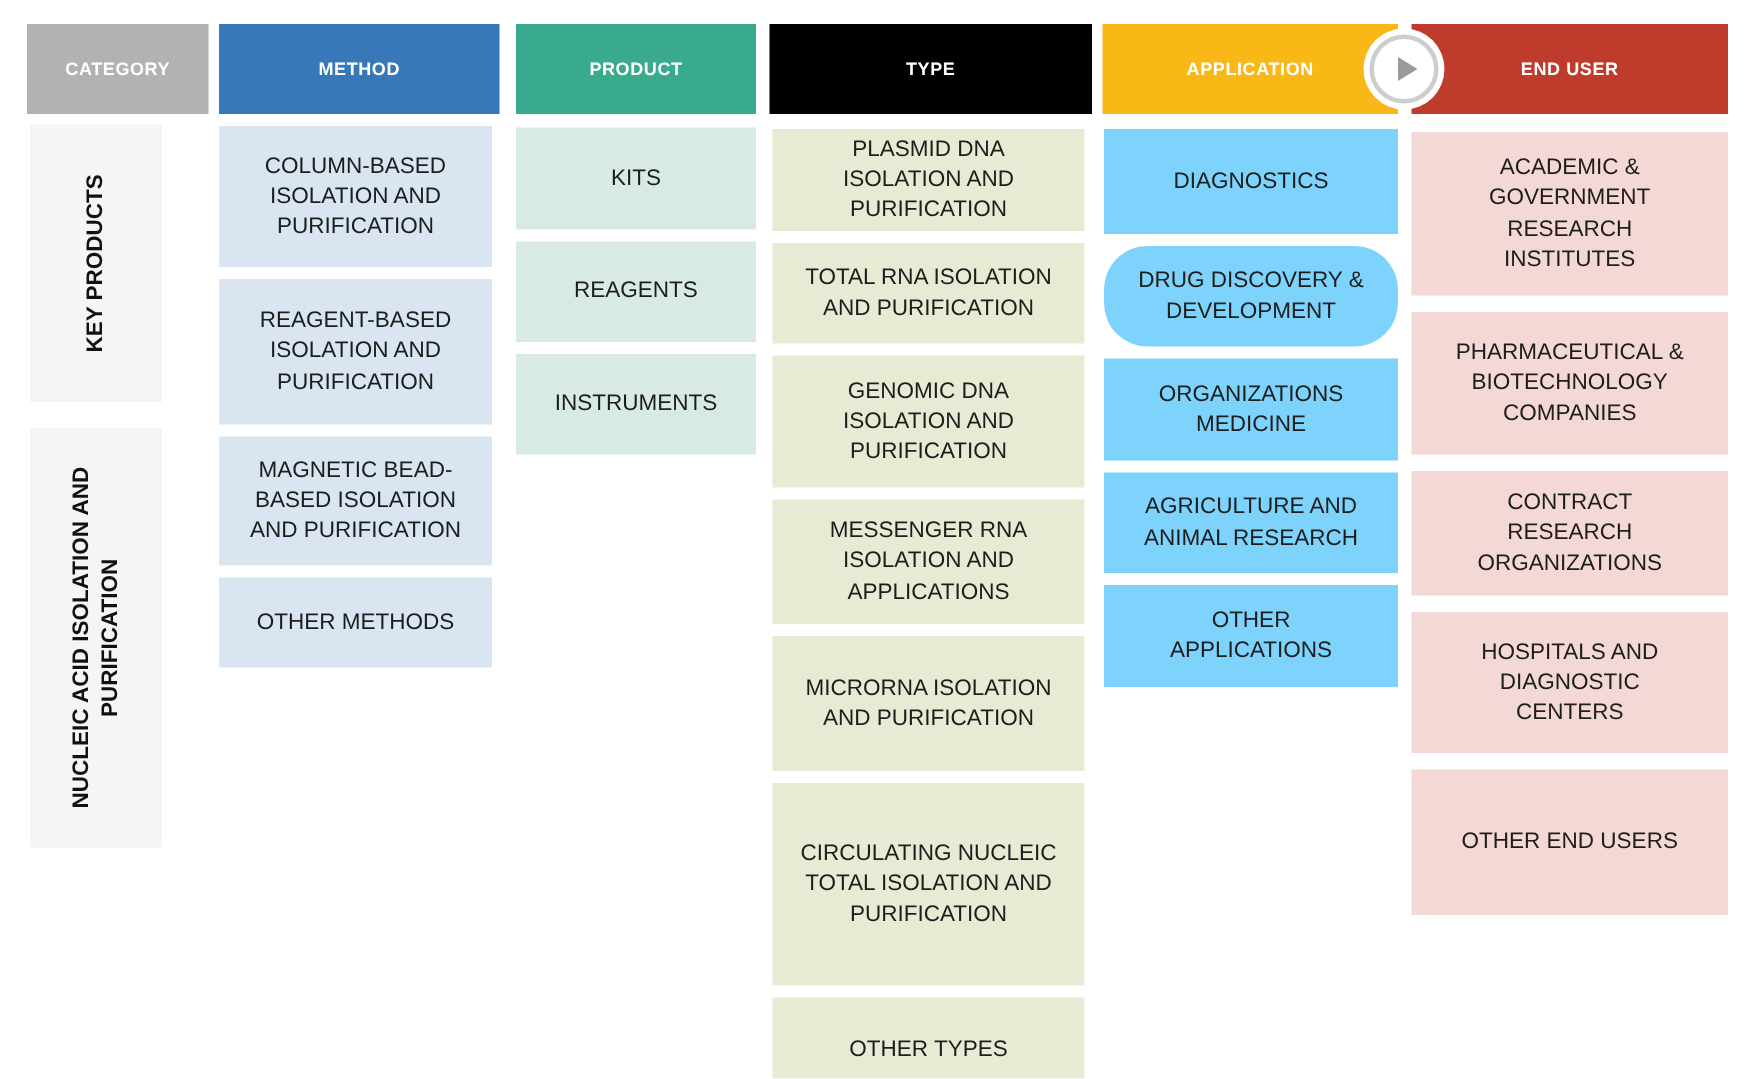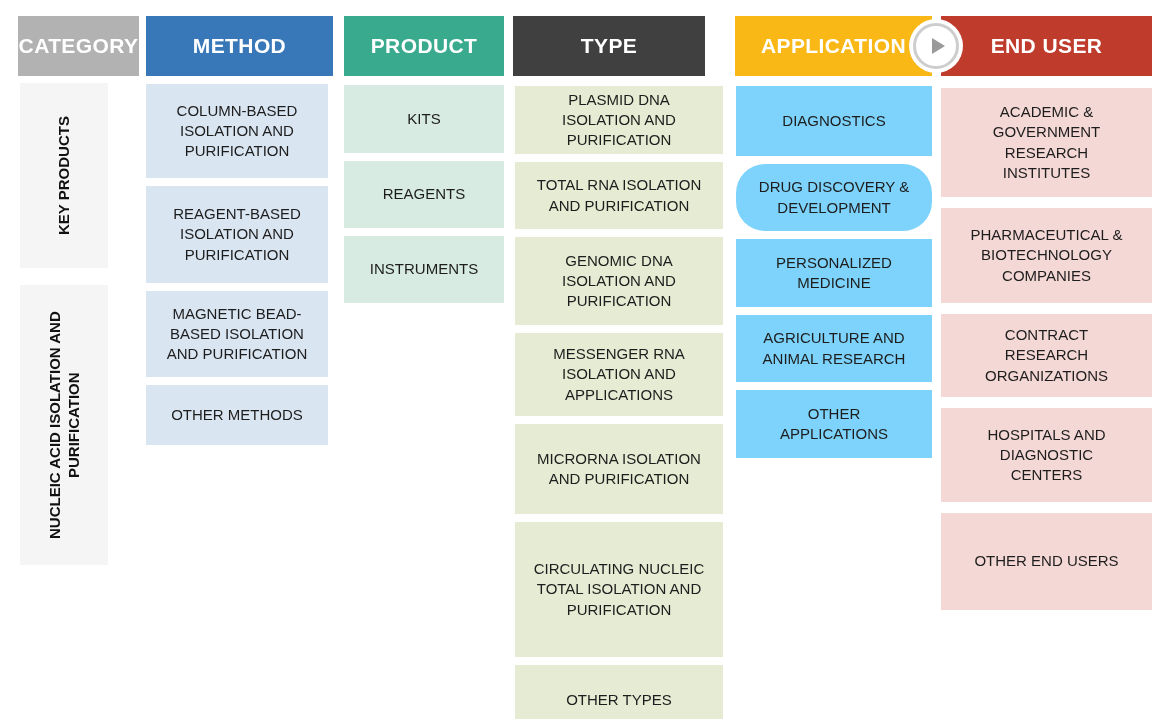--- a/index.html
+++ b/index.html
@@ -7,27 +7,27 @@
     position:relative;
     width:1170px;height:719px;
     background:#ffffff;
     font-family:"Liberation Sans", sans-serif;
     overflow:hidden;
   }
   
   .hdr{
     position:absolute;top:16px;height:60px;
     display:flex;align-items:center;justify-content:center;
-    color:#ffffff;font-weight:bold;font-size:21px;letter-spacing:.4px;
+    color:#ffffff;font-weight:bold;font-size:12px;letter-spacing:.4px;
     text-align:center;
   }
   .hdr-category{left:18px;width:121px;background:#b2b2b2;}
   .hdr-method{left:146px;width:187px;background:#3878b8;}
   .hdr-product{left:344px;width:160px;background:#3aaa8f;}
-  .hdr-type{left:513px;width:192px;background:#404040;}
+  .hdr-type{left:513px;width:215px;background:#000000;}
   .hdr-application{left:735px;width:197px;background:#f9b816;}
   .hdr-enduser{left:941px;width:211px;background:#bf3b2c;}
 
   
   .play-btn{
     position:absolute;left:913px;top:23px;width:46px;height:46px;
     background:#ffffff;border:3px solid #cdcdcd;border-radius:50%;
     box-sizing:border-box;
     box-shadow:0 0 0 4px #ffffff, 0 1px 4px rgba(0,0,0,.18);
     display:flex;align-items:center;justify-content:center;
@@ -142,21 +142,21 @@
     <div class="box">GENOMIC DNA ISOLATION AND PURIFICATION</div>
     <div class="box">MESSENGER RNA ISOLATION AND APPLICATIONS</div>
     <div class="box">MICRORNA ISOLATION AND PURIFICATION</div>
     <div class="box">CIRCULATING NUCLEIC TOTAL ISOLATION AND PURIFICATION</div>
     <div class="box">OTHER TYPES</div>
   </div>
 
   <div class="col col-application">
     <div class="box">DIAGNOSTICS</div>
     <div class="box">DRUG DISCOVERY &amp; DEVELOPMENT</div>
-    <div class="box">PERSONALIZED MEDICINE</div>
+    <div class="box">ORGANIZATIONS MEDICINE</div>
     <div class="box">AGRICULTURE AND ANIMAL RESEARCH</div>
     <div class="box">OTHER APPLICATIONS</div>
   </div>
 
   <div class="col col-enduser">
     <div class="box">ACADEMIC &amp; GOVERNMENT RESEARCH INSTITUTES</div>
     <div class="box">PHARMACEUTICAL &amp; BIOTECHNOLOGY COMPANIES</div>
     <div class="box">CONTRACT RESEARCH ORGANIZATIONS</div>
     <div class="box">HOSPITALS AND DIAGNOSTIC CENTERS</div>
     <div class="box">OTHER END USERS</div>

